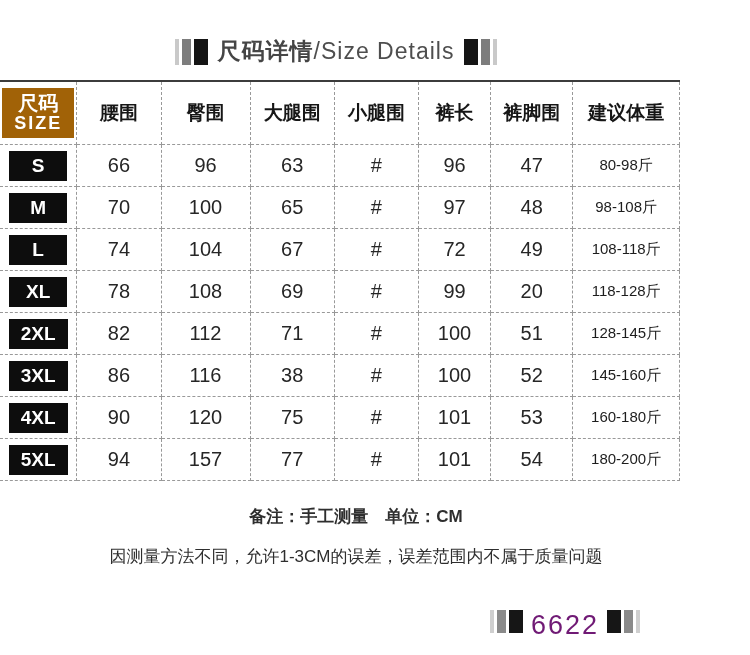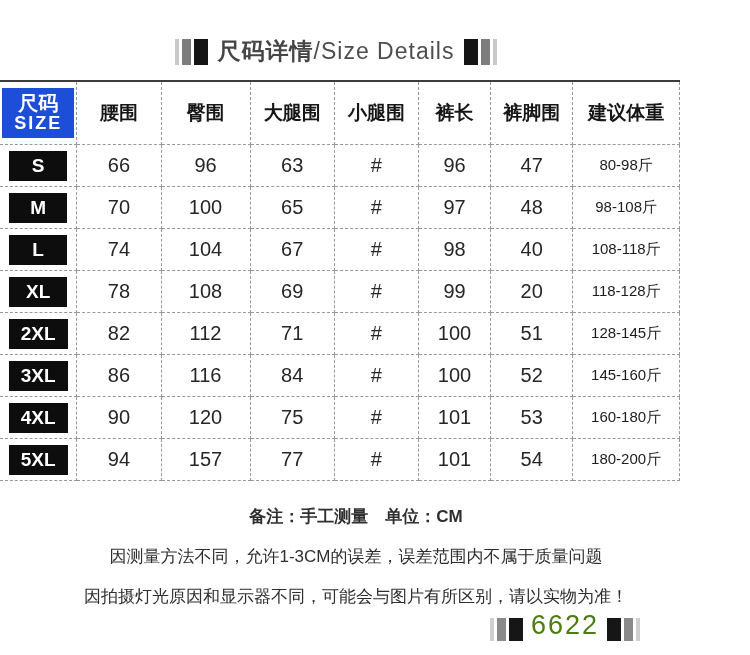--- a/index.html
+++ b/index.html
@@ -39,42 +39,42 @@
     border-bottom:1px dashed #999;
     text-align:center;vertical-align:middle;
     padding:0;overflow:hidden;white-space:nowrap;
   }
   .size-table thead th{height:62px;font-size:19px;font-weight:700;color:#161616;}
   .size-table tbody td{height:41px;font-size:20px;font-weight:400;color:#262626;}
   .size-table tbody td.weight{font-size:15px;font-weight:500;color:#1d1d1d;}
 
   .size-header-box{
     display:inline-flex;flex-direction:column;align-items:center;justify-content:center;
-    background:#1d4ed8;color:#fff;
+    background:#a16207;color:#fff;
     width:72px;height:50px;line-height:1.1;
   }
   .size-header-box .zh{font-size:20px;font-weight:700;}
   .size-header-box .en{font-size:18px;font-weight:700;letter-spacing:2px;}
 
   .size-box{
     display:inline-block;background:#0d0d0d;color:#fff;
     font-size:19px;font-weight:700;
     min-width:34px;padding:4px 12px;line-height:22px;
   }
 
   
   .notes{margin-top:16px;text-align:center;color:#2e2e2e;}
   .notes p{margin:0;line-height:40px;font-size:17px;font-weight:500;white-space:nowrap;padding-left:40px;}
   .notes p.note-first{font-weight:700;}
 
   
   .footer-mark{
     position:absolute;right:32px;bottom:14px;
-    display:flex;align-items:flex-end;gap:8px;
-    color:#4d7c0f;font-size:27px;letter-spacing:2px;padding-left:38px;
+    display:flex;align-items:flex-start;gap:8px;
+    color:#701a75;font-size:27px;letter-spacing:2px;padding-left:38px;
   }
   .footer-mark .bar{height:23px;}
   .footer-mark .bar.light{background:#cfcfcf;}
   .footer-mark .bar.mid{background:#8a8a8a;}
   .footer-mark .bar.dark{background:#161616;}
 </style>
 </head>
 <body>
 
 <div class="page">
@@ -141,22 +141,22 @@
           <td>97</td>
           <td>48</td>
           <td class="weight">98-108斤</td>
         </tr>
         <tr>
           <td><span class="size-box">L</span></td>
           <td>74</td>
           <td>104</td>
           <td>67</td>
           <td>#</td>
-          <td>98</td>
-          <td>40</td>
+          <td>72</td>
+          <td>49</td>
           <td class="weight">108-118斤</td>
         </tr>
         <tr>
           <td><span class="size-box">XL</span></td>
           <td>78</td>
           <td>108</td>
           <td>69</td>
           <td>#</td>
           <td>99</td>
           <td>20</td>
@@ -169,21 +169,21 @@
           <td>71</td>
           <td>#</td>
           <td>100</td>
           <td>51</td>
           <td class="weight">128-145斤</td>
         </tr>
         <tr>
           <td><span class="size-box">3XL</span></td>
           <td>86</td>
           <td>116</td>
-          <td>84</td>
+          <td>38</td>
           <td>#</td>
           <td>100</td>
           <td>52</td>
           <td class="weight">145-160斤</td>
         </tr>
         <tr>
           <td><span class="size-box">4XL</span></td>
           <td>90</td>
           <td>120</td>
           <td>75</td>
@@ -201,21 +201,20 @@
           <td>101</td>
           <td>54</td>
           <td class="weight">180-200斤</td>
         </tr>
       </tbody>
   </table>
 
   <div class="notes">
     <p class="note-first">备注：手工测量　单位：CM</p>
     <p>因测量方法不同，允许1-3CM的误差，误差范围内不属于质量问题</p>
-    <p>因拍摄灯光原因和显示器不同，可能会与图片有所区别，请以实物为准！</p>
   </div>
 
   <div class="footer-mark">
     <span class="bars">
       <span class="bar light"></span>
       <span class="bar mid"></span>
       <span class="bar dark"></span>
     </span>
     <span>6622</span>
     <span class="bars">

